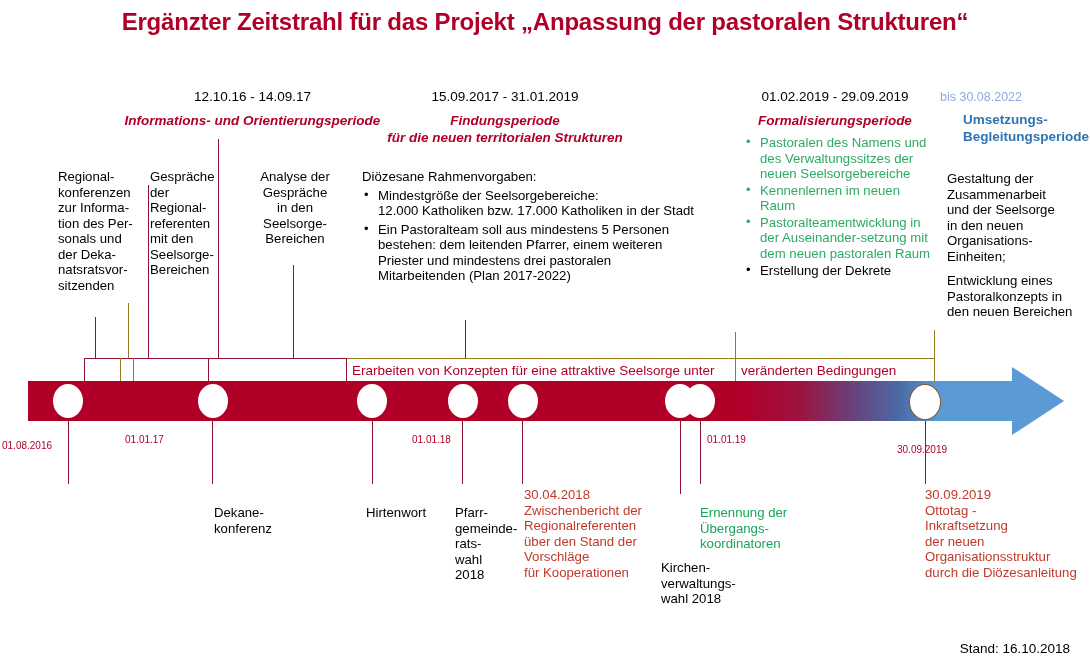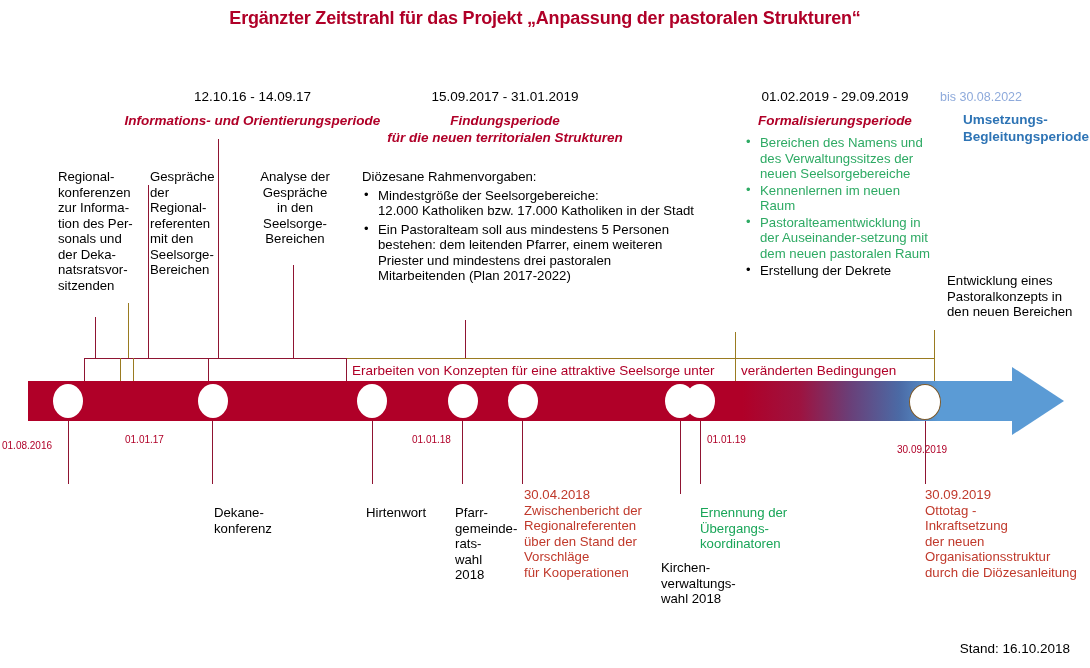--- a/index.html
+++ b/index.html
@@ -7,21 +7,21 @@
     width:1090px;height:668px;background:#ffffff;
     font-family:"Liberation Sans",sans-serif;
     color:#000;overflow:hidden;position:relative;
   }
   #stage{position:absolute;left:0;top:0;width:1090px;height:668px;}
   .abs{position:absolute;}
 
   
   #title{
     left:0;top:8px;width:1090px;text-align:center;
-    font-size:18px;font-weight:bold;color:#b00028;
+    font-size:24px;font-weight:bold;color:#b00028;
     letter-spacing:-0.2px;white-space:nowrap;
   }
 
   
   .period-range{font-size:13.5px;color:#000;text-align:center;}
   .period-name{font-size:13.5px;font-weight:bold;text-align:center;line-height:1.15;}
   .crimson{color:#b00028;font-style:italic;}
   .blue{color:#2e74b5;}
   .lightblue{color:#8eaadb;}
   .darkgreen{color:#18a558;}
@@ -117,27 +117,33 @@
 12.000 Katholiken bzw. 17.000 Katholiken in der Stadt</li>
       <li class="bk" style="white-space:pre-line;margin-top:3px;">Ein Pastoralteam soll aus mindestens 5 Personen
 bestehen: dem leitenden Pfarrer, einem weiteren
 Priester und mindestens drei pastoralen
 Mitarbeitenden (Plan 2017-2022)</li>
     </ul>
   </div>
 
   <div class="abs body-txt" style="left:744px;top:135px;width:190px;">
     <ul class="bullets">
-      <li class="gr" style="color:#2eaa64;">Bereichen des Namens und des Verwaltungssitzes der neuen Seelsorgebereiche</li>
+      <li class="gr" style="color:#2eaa64;">Pastoralen des Namens und des Verwaltungssitzes der neuen Seelsorgebereiche</li>
       <li class="gr" style="color:#2eaa64;">Kennenlernen im neuen Raum</li>
       <li class="gr" style="color:#2eaa64;">Pastoralteamentwicklung in der Auseinander-setzung mit dem neuen pastoralen Raum</li>
       <li class="bk" style="color:#000;">Erstellung der Dekrete</li>
     </ul>
   </div>
 
+  <div class="abs body-txt" style="left:947px;top:171px;width:142px;white-space:pre-line;">Gestaltung der
+Zusammenarbeit
+und der Seelsorge
+in den neuen
+Organisations-
+Einheiten;</div>
   <div class="abs body-txt darkgreen" style="left:947px;top:273px;width:142px;white-space:pre-line;">Entwicklung eines
 Pastoralkonzepts in
 den neuen Bereichen</div>
 
   <div class="abs hline" style="left:84px;top:358px;width:262px;"></div>
 
   <div class="abs hline gold" style="left:346px;top:358px;width:589px;"></div>
 
   <div class="abs vline" style="left:84px;top:358px;height:23px;"></div>
   <div class="abs vline gold" style="left:120px;top:358px;height:23px;"></div>

